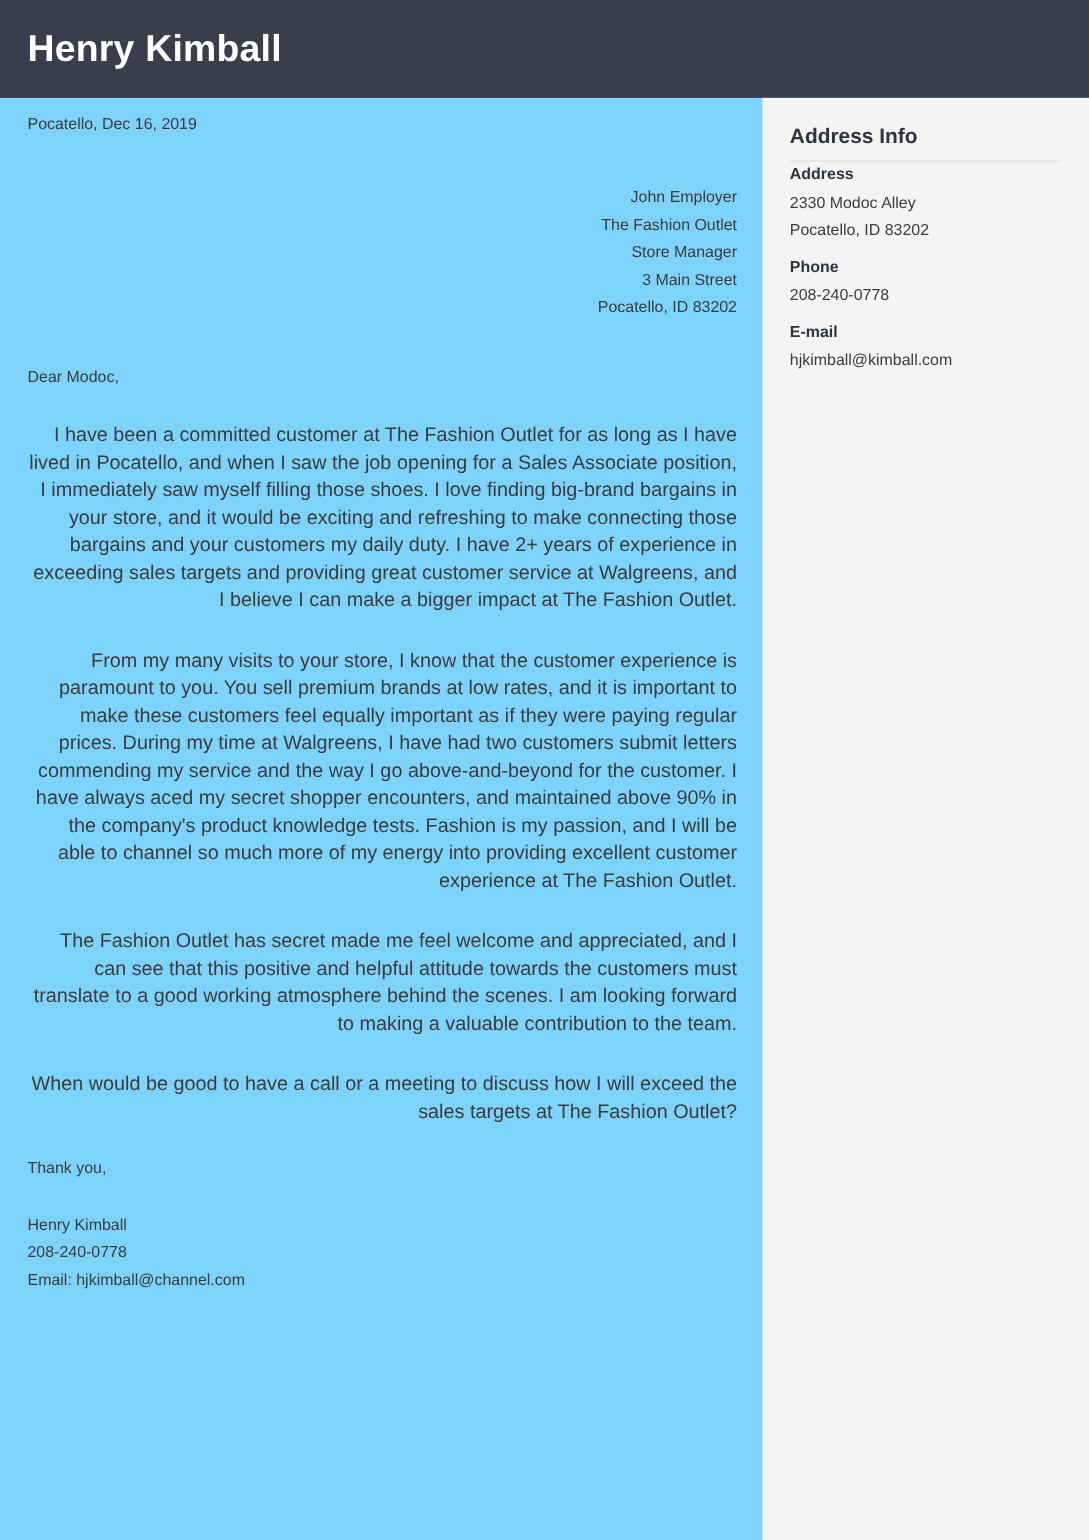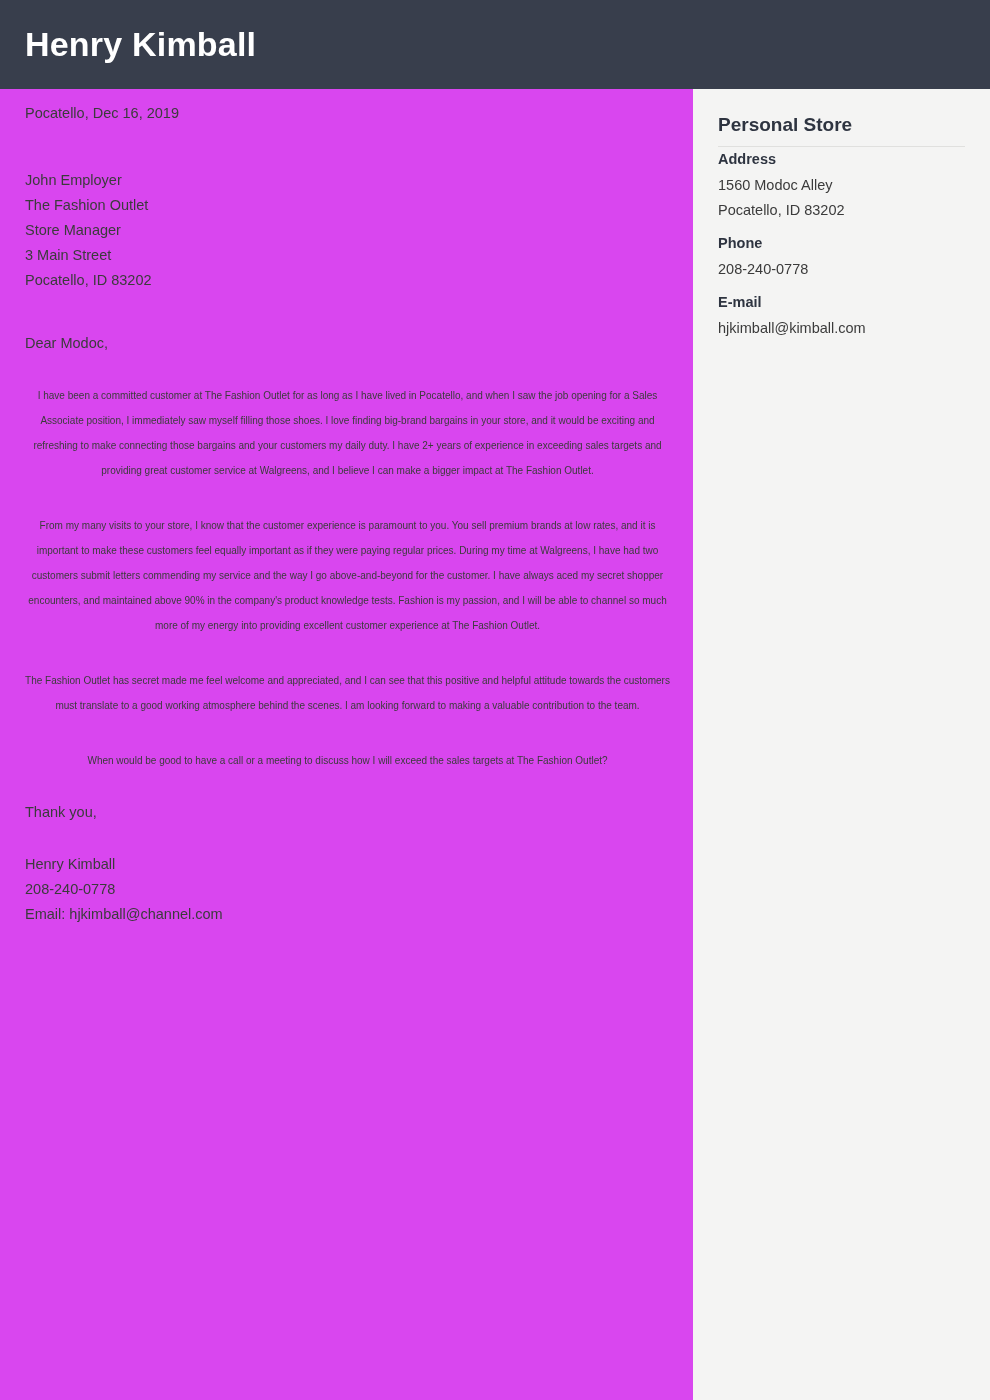--- a/index.html
+++ b/index.html
@@ -12,21 +12,21 @@
     height: 1400px;
     background: #ffffff;
     font-family: "Liberation Sans", sans-serif;
     color: #333333;
     overflow: hidden;
   }
   .page {
     position: relative;
     width: 990px;
     height: 1400px;
-    background: #d946ef;
+    background: #7dd3fc;
     box-sizing: border-box;
   }
   
   .header-banner {
     position: absolute;
     left: 0;
     top: 0;
     width: 990px;
     height: 89px;
     background: #383e4c;
@@ -103,37 +103,38 @@
   }
   .recipient-block {
     margin: 45px 0 0 0;
   }
   .recipient-line {
     margin: 0;
     font-size: 14.5px;
     line-height: 25px;
     color: #3b3b3b;
     white-space: nowrap;
+    text-align: right;
   }
   .salutation {
     margin: 40px 0 0 0;
     font-size: 14.5px;
     line-height: 20px;
     color: #3b3b3b;
   }
   .body-paragraphs {
     margin: 0;
     padding: 0;
   }
   .body-paragraph {
     margin: 30px 0 0 0;
-    font-size: 10px;
+    font-size: 18px;
     line-height: 25px;
     color: #3b3b3b;
-    text-align: center;
+    text-align: right;
     max-width: 645px;
   }
   .closing {
     margin: 29px 0 0 0;
     font-size: 14.5px;
     line-height: 20px;
     color: #3b3b3b;
   }
   .signature-block {
     margin: 30px 0 0 0;
@@ -180,25 +181,25 @@
 
     <div class="signature-block">
       <p class="signature-line">Henry Kimball</p>
       <p class="signature-line">208-240-0778</p>
       <p class="signature-line">Email: hjkimball@channel.com</p>
     </div>
 
   </div>
 
   <aside class="sidebar">
-    <h2 class="sidebar-title">Personal Store</h2>
+    <h2 class="sidebar-title">Address Info</h2>
 
     <div class="info-group">
       <p class="info-label">Address</p>
-      <p class="info-value">1560 Modoc Alley</p>
+      <p class="info-value">2330 Modoc Alley</p>
       <p class="info-value">Pocatello, ID 83202</p>
     </div>
 
     <div class="info-group">
       <p class="info-label">Phone</p>
       <p class="info-value">208-240-0778</p>
     </div>
 
     <div class="info-group">
       <p class="info-label">E-mail</p>

